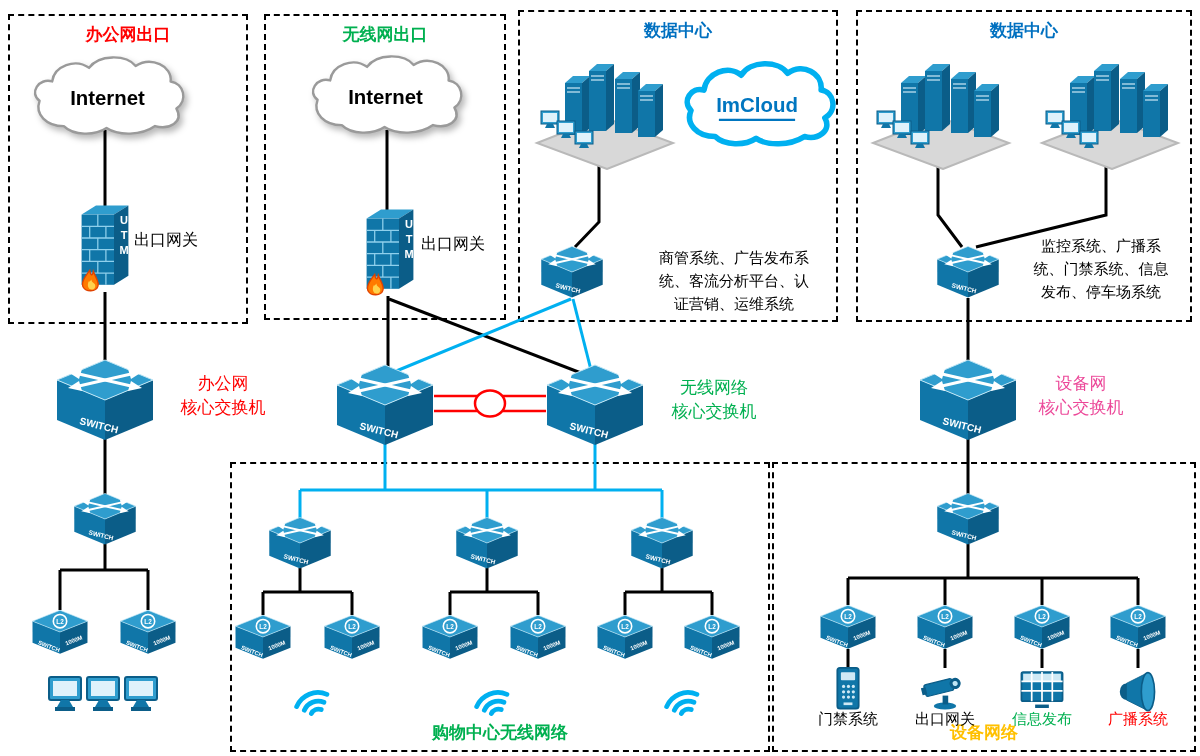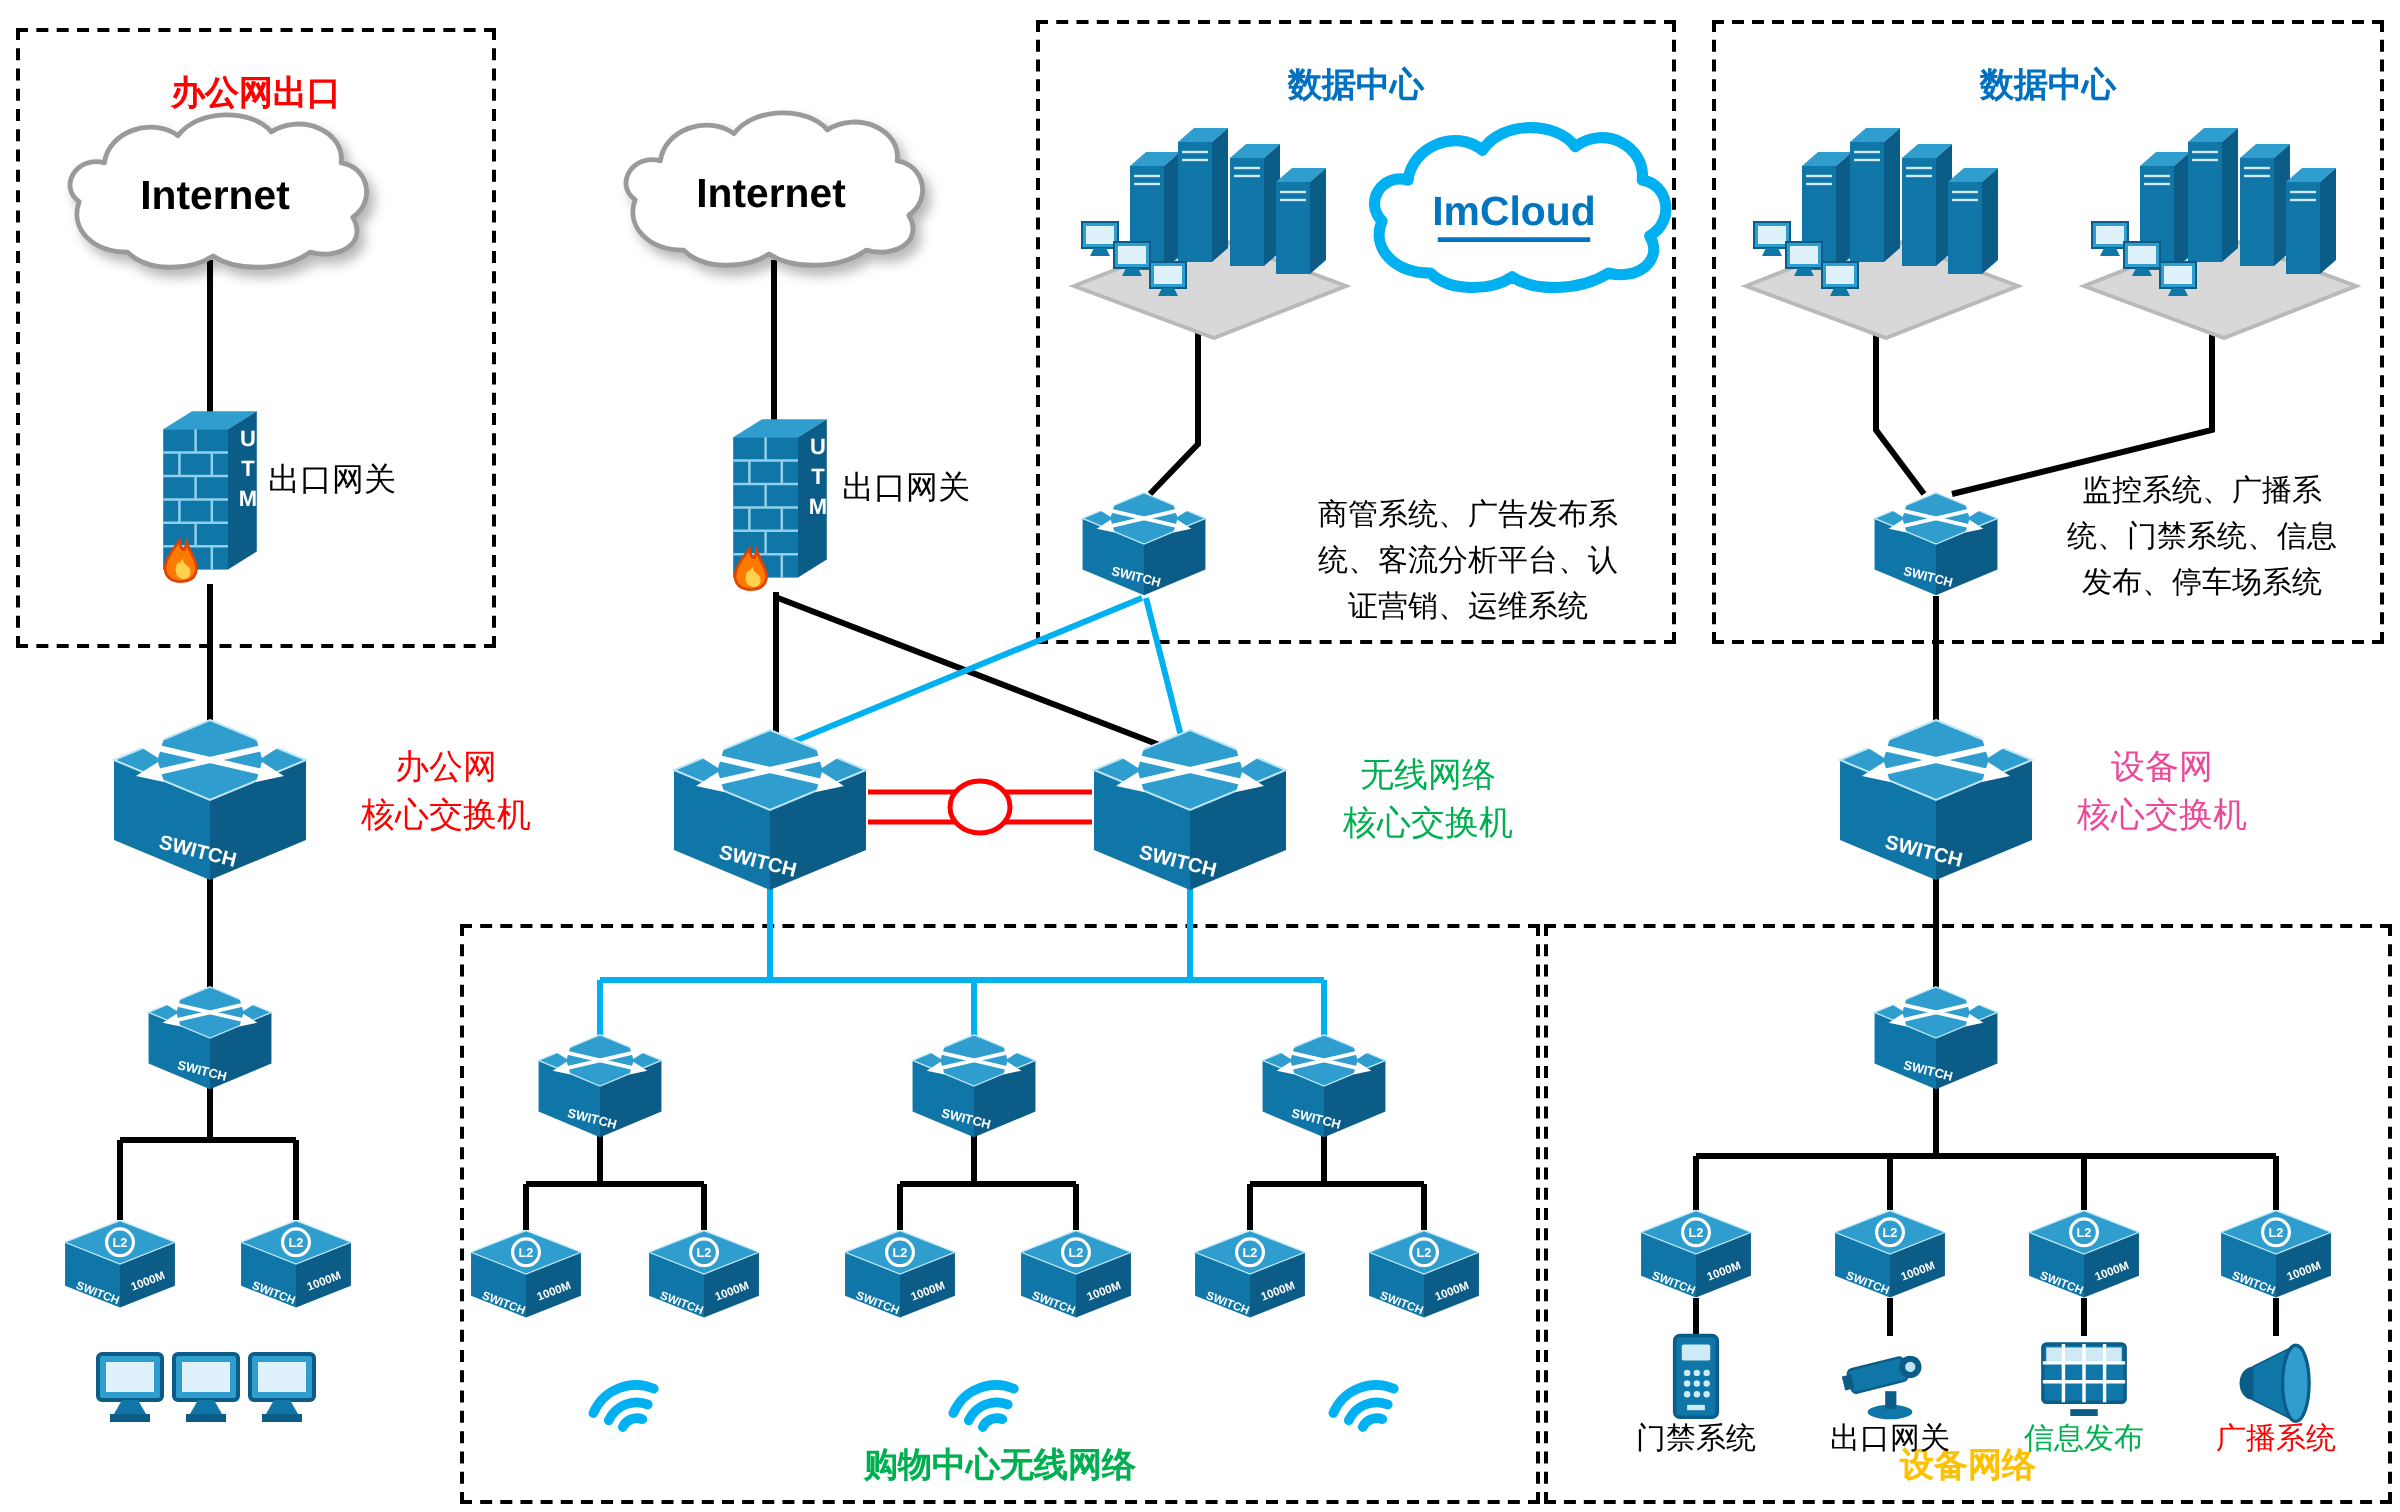--- a/index.html
+++ b/index.html
@@ -1,19 +1,19 @@
 <!DOCTYPE html>
 <html><head>
 <meta charset="utf-8">
 <style>
   html,body{margin:0;padding:0;background:#fff;}
   #canvas{position:relative;width:1200px;height:756px;background:#ffffff;
           font-family:"Liberation Sans","DejaVu Sans",sans-serif;overflow:hidden;}
   .zone{position:absolute;border:2px dashed #000;box-sizing:border-box;z-index:0;}
-  .ztitle{position:absolute;left:0;right:0;text-align:center;font-size:17px;font-weight:bold;margin-top:12px;}
+  .ztitle{position:absolute;left:0;right:0;text-align:center;font-size:17px;font-weight:bold;}
   .ztitle.top{top:7px;}
   .ztitle.bottom{bottom:6px;}
   #wires{position:absolute;left:0;top:0;z-index:1;}
   .icon{position:absolute;z-index:2;}
   .icon svg{display:block;width:100%;height:100%;}
   .lbl{position:absolute;font-weight:normal;color:#000;white-space:pre-line;z-index:3;}
   .center{text-align:center;}
   .cloud-shadow{filter:drop-shadow(3px 4px 3px rgba(0,0,0,.28));}
   .wifi{transform:rotate(-22deg);}
   #sprites{position:absolute;width:0;height:0;overflow:hidden;}
@@ -21,20 +21,23 @@
   .utm-label{position:absolute;top:15px;right:2px;writing-mode:vertical-rl;text-orientation:upright;
              color:#fff;font-weight:bold;font-size:11px;letter-spacing:3px;z-index:3;}
 </style>
 </head>
 <body>
 
 <div id="canvas">
 
   <div class="zone" style="left:8px;top:14px;width:240px;height:310px">
     <div class="ztitle top" style="color: rgb(255, 0, 0);">办公网出口</div>
+  </div>
+  <div class="zone" style="left:264px;top:14px;width:242px;height:306px">
+    <div class="ztitle top" style="color: rgb(0, 176, 80);">无线网出口</div>
   </div>
   <div class="zone" style="left:518px;top:10px;width:320px;height:312px">
     <div class="ztitle top" style="color: rgb(0, 112, 192);">数据中心</div>
   </div>
   <div class="zone" style="left:856px;top:10px;width:336px;height:312px">
     <div class="ztitle top" style="color: rgb(0, 112, 192);">数据中心</div>
   </div>
   <div class="zone" style="left:230px;top:462px;width:540px;height:290px">
     <div class="ztitle bottom" style="color: rgb(0, 176, 80);">购物中心无线网络</div>
   </div>

